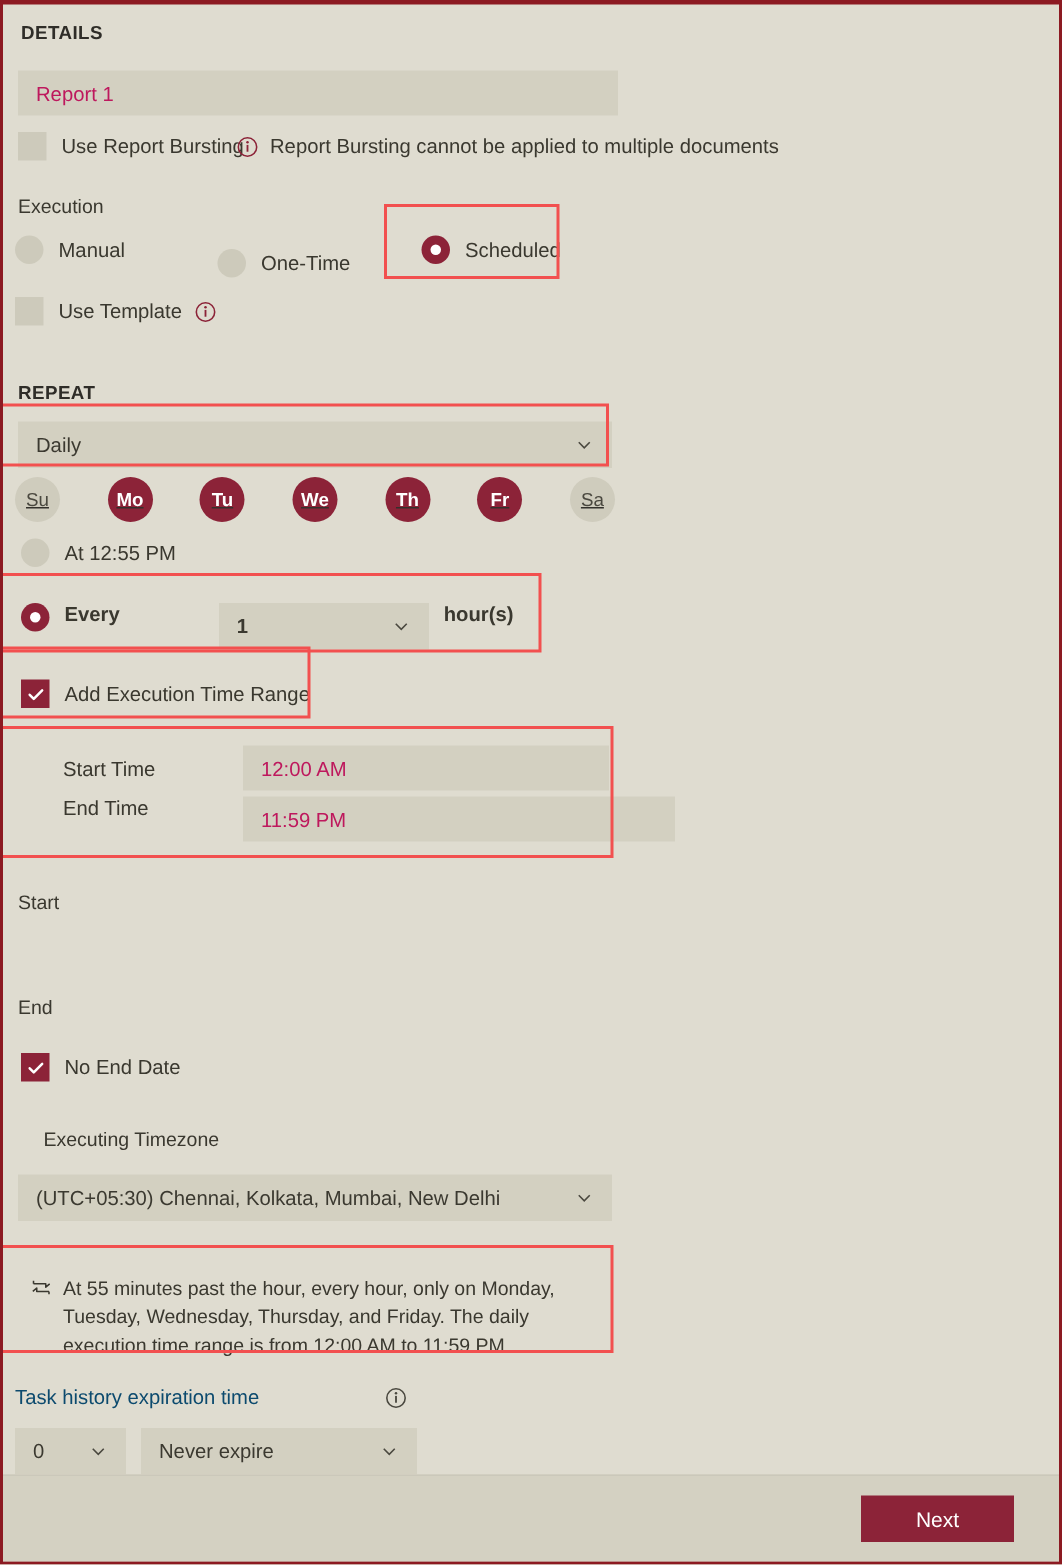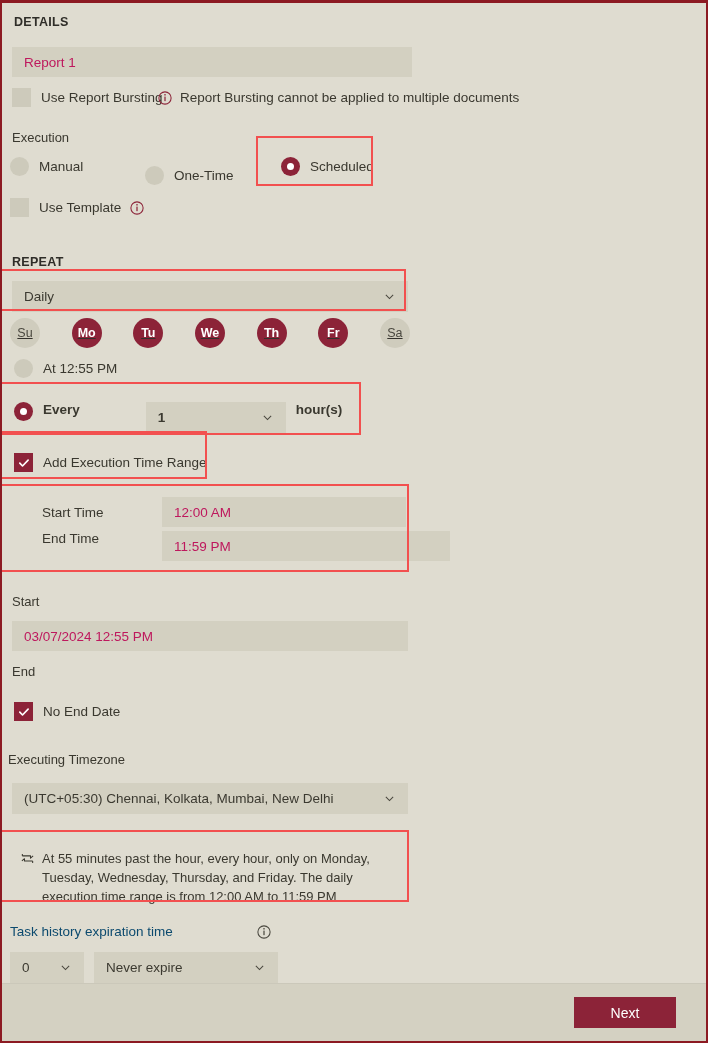--- a/index.html
+++ b/index.html
@@ -299,35 +299,32 @@
     </div>
 
     <div class="abs" style="left:40px; top:528px; display:flex; align-items:flex-start;">
       <span style="width:120px; font-size:13.5px; color:#3a382f;">End Time</span>
       <span style="display:inline-block; width:288px;">
         <span class="textbox">11:59 PM</span>
       </span>
     </div>
 
     <div class="abs field-label" style="left:8px; top:591px;">Start</div>
-    <div class="abs" style="left:10px; top:618px; width:396px;">
-      <div class="textbox">03/07/2024 12:55 PM</div>
-    </div>
 
     <div class="abs field-label" style="left:8px; top:661px;">End</div>
     <div class="abs cb-row" style="left:12px; top:699px;">
       <span class="cbox checked">
         <svg viewBox="0 0 16 16" width="14" height="14">
             <path d="M3.2 8.2 L6.3 11.4 L12.7 4.8" fill="none" stroke="#ffffff" stroke-width="1.9" stroke-linecap="round" stroke-linejoin="round"></path>
           </svg>
       </span>
       <span class="cb-label">No End Date</span>
     </div>
 
-    <div class="abs field-label" style="left:4px; top:749px;">Executing Timezone</div>
+    <div class="abs field-label" style="left:25px; top:749px;">Executing Timezone</div>
     <div class="abs" style="left:10px; top:780px; width:396px;">
       <div class="dropdown">
         <span>(UTC+05:30) Chennai, Kolkata, Mumbai, New Delhi</span>
         <span class="chev">
           <svg viewBox="0 0 16 16" width="13" height="13">
               <path d="M3.5 6 L8 10.5 L12.5 6" fill="none" stroke="#4a483f" stroke-width="1.3"></path>
             </svg>
         </span>
       </div>
     </div>

